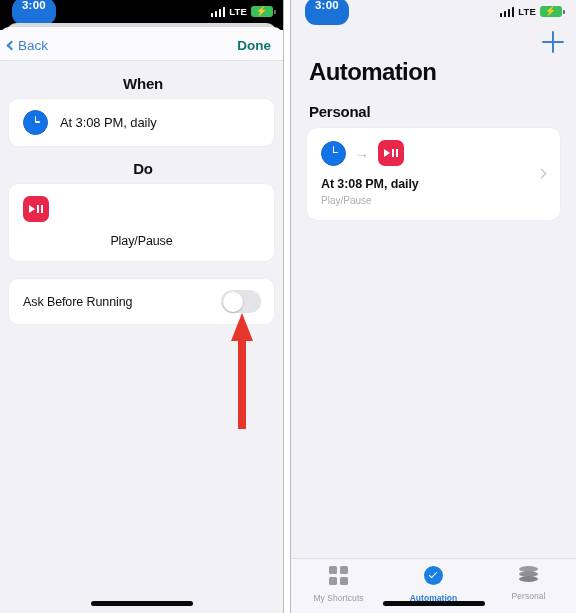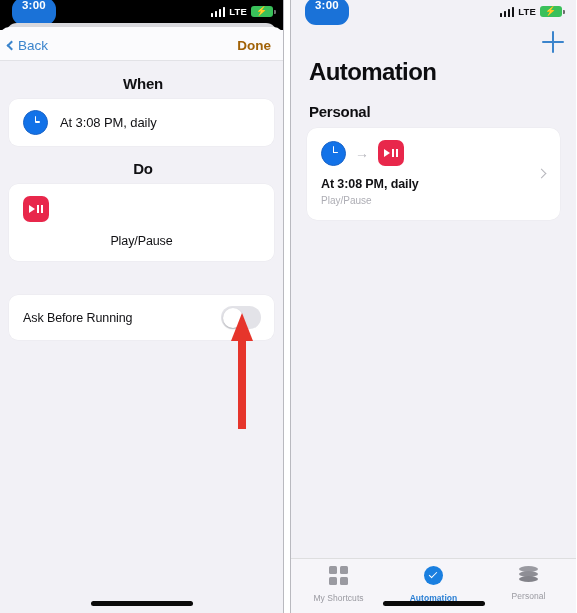--- a/index.html
+++ b/index.html
@@ -75,21 +75,21 @@
     padding: 0 12px 0 8px;
     border-bottom: 1px solid #e2e2e6;
   }
   .nav-back { display: flex; align-items: center; gap: 3px; color: #3b84cc; font-size: 13.5px; }
   .chev-left {
     width: 7px; height: 7px;
     border-left: 2px solid #3b84cc; border-bottom: 2px solid #3b84cc;
     transform: rotate(45deg);
   }
   .nav-title { font-size: 13.5px; font-weight: bold; color: #111114; letter-spacing: -0.1px; }
-  .nav-done { color: #a16207; font-size: 13.5px; font-weight: bold; }
+  .nav-done { color: #0f766e; font-size: 13.5px; font-weight: bold; }
 
   .left-body { padding: 0 9px; text-align: center; }
   .section-head {
     font-size: 15px; font-weight: bold; color: #101013;
     letter-spacing: -0.2px;
     margin: 14px 0 7px 3px;
   }
   .card {
     background: #ffffff;
     border-radius: 9px;
@@ -118,21 +118,21 @@
     width: 0; height: 0;
     border-left: 6px solid #ffffff;
     border-top: 4px solid transparent;
     border-bottom: 4px solid transparent;
   }
   .pp-icon .bars2 { display: flex; gap: 1.5px; }
   .pp-icon .bars2 span { display: block; width: 2px; height: 8px; background: #ffffff; }
   .do-label { font-size: 12.5px; color: #111114; margin-top: 12px; letter-spacing: -0.1px; }
 
   .card-toggle {
-    margin-top: 34px;
+    margin-top: 18px;
     display: flex; align-items: center; justify-content: space-between;
     padding: 11px 13px 11px 14px;
   }
   .toggle-label { font-size: 12.5px; color: #111114; letter-spacing: -0.1px; }
   .switch {
     width: 40px; height: 23px; border-radius: 12px;
     background: #e3e3e8; position: relative; flex: none;
   }
   .switch .knob {
     position: absolute; left: 1.5px; top: 1.5px;

